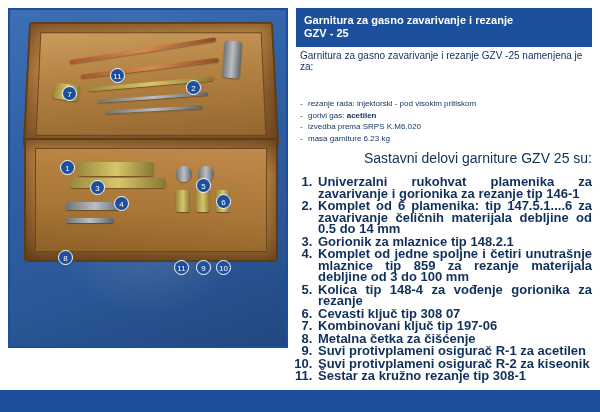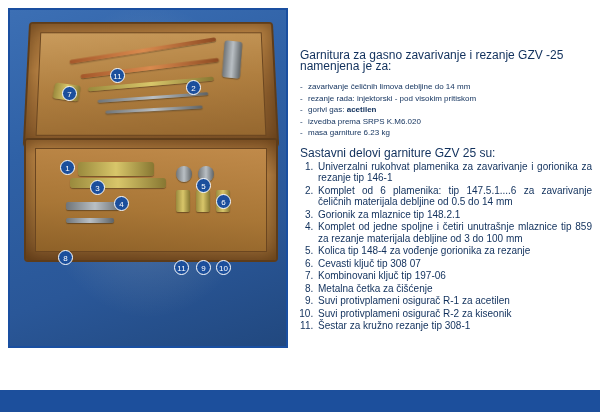--- a/index.html
+++ b/index.html
@@ -122,54 +122,56 @@
   .body-col {
     position: absolute;
     left: 300px;
     top: 50px;
     width: 292px;
     color: #10305c;
     font-size: 8px;
     line-height: 11px;
   }
   .intro {
-    margin: 0 0 9px 0;
-    font-size: 12px;
+    margin: 0 0 26px 0;
+    font-size: 10px;
   }
   ul.dashes {
     list-style: none;
     margin: 0 0 9px 0;
     padding: 0;
   }
   ul.dashes li {
     font-size: 8px;
     line-height: 11.5px;
     padding-left: 8px;
     position: relative;
   }
   ul.dashes li:before {
     content: "-";
     position: absolute;
     left: 0;
   }
   .sub-head {
-    margin: 2px 0 2px 0;
-    font-size: 12px;
+    margin: 2px 0 12px 0;
+    font-size: 14px;
+    text-align: right;
   }
   ol.parts {
     margin: 0;
     padding-left: 16px;
     list-style: decimal;
   }
   ol.parts li {
-    font-size: 10px;
+    font-size: 13px;
     line-height: 11.5px;
     margin-bottom: 1px;
     text-align: justify;
     padding-left: 2px;
+    font-weight: bold;
   }
   b { font-weight: bold; }
   .footer-bar {
     position: absolute;
     left: 0;
     bottom: 0;
     width: 600px;
     height: 22px;
     background: #1c4f9c;
   }
@@ -216,26 +218,29 @@
       <div class="callout" style="left:206px; top:184px;">6</div>
       <div class="callout" style="left:52px; top:76px;">7</div>
       <div class="callout" style="left:48px; top:240px;">8</div>
       <div class="callout" style="left:186px; top:250px;">9</div>
       <div class="callout" style="left:206px; top:250px;">10</div>
       <div class="callout" style="left:100px; top:58px;">11</div>
       <div class="callout" style="left:164px; top:250px;">11</div>
     </div>
   </div>
 
+  <div class="title-bar">
+    <div class="t1">Garnitura za gasno zavarivanje i rezanje</div>
+    <div class="t2">GZV - 25</div>
+  </div>
 
   <div class="body-col">
     <p class="intro">Garnitura za gasno zavarivanje i rezanje GZV -25 namenjena je za:</p>
 
     <ul class="dashes">
-      <li>zavarivanje čeličnih limova debljine do 14 mm</li>
       <li>rezanje rada: injektorski - pod visokim pritiskom</li>
       <li>gorivi gas: <b>acetilen</b></li>
       <li>izvedba prema SRPS K.M6.020</li>
       <li>masa garniture 6.23 kg</li>
     </ul>
 
     <p class="sub-head">Sastavni delovi garniture GZV 25 su:</p>
 
     <ol class="parts">
       <li>Univerzalni rukohvat plamenika za zavarivanje i gorionika za rezanje tip 146-1</li>

